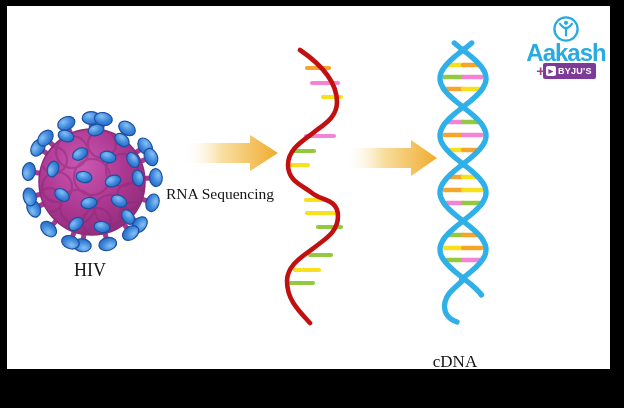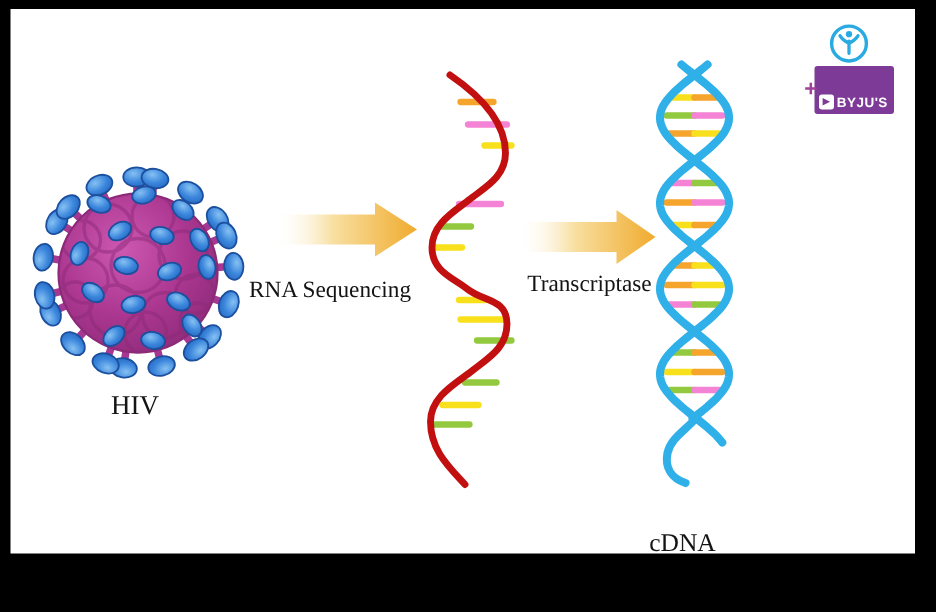--- a/index.html
+++ b/index.html
@@ -12,21 +12,21 @@
   .lbl-a1{left:140px;top:179px;width:146px;font-size:15.5px;}
   .lbl-a2{left:326px;top:176px;width:120px;font-size:15.5px;line-height:15px;}
   .lbl-cdna{left:408px;top:322px;width:80px;font-size:17px;margin-top:24px;}
   .logo{position:absolute;left:513px;top:9px;width:92px;text-align:center;line-height:0;}
   .logo .mark{display:inline-block;width:28px;height:28px;}
   .brand{font-weight:bold;font-size:24px;line-height:19px;letter-spacing:-1px;color:#29abe2;
          font-family:"Liberation Sans",sans-serif;}
   .badge-row{margin-top:1px;display:flex;align-items:center;justify-content:center;line-height:12px;}
   .plus{color:#a0429a;font-weight:bold;font-size:15px;line-height:12px;margin-right:-2px;position:relative;z-index:2;}
   .badge{display:inline-flex;align-items:center;gap:2px;background:#7d3a96;color:#fff;
-         font-weight:bold;font-size:9px;letter-spacing:.3px;padding:18px 4px 2px 3px;border-radius:2px;}
+         font-weight:bold;font-size:9px;letter-spacing:.3px;padding:2px 4px 2px 3px;border-radius:2px;}
   .bsq{display:inline-flex;align-items:center;justify-content:center;width:10px;height:10px;
        background:#fff;border-radius:2px;color:#7d3a96;font-size:6px;line-height:6px;}
 </style>
 </head>
 <body>
 
 <div class="frame">
   <div class="canvas">
 
     <svg class="diagram" width="603" height="363" viewBox="0 0 603 363">
@@ -182,30 +182,30 @@
             <path d="M447.3,37L449.7,39L452.2,41L454.7,43L457.3,45L459.8,47L462.3,49L464.7,51L466.9,53L469.1,55L471.1,57L472.9,59L474.5,61L475.9,63L477.1,65L478.0,67L478.6,69L478.9,71L479.0,73L478.8,75L478.3,77L477.5,79L476.5,81L475.3,83L473.8,85L472.0,87L470.1,89L468.0,91L465.8,93L463.5,95L461.0,97L458.5,99L456.0,101L453.5,103L451.0,105L448.5,107L446.2,109L444.0,111L441.9,113L440.0,115L438.2,117L436.7,119L435.5,121L434.5,123L433.7,125L433.2,127L433.0,129L433.1,131L433.4,133L434.0,135L434.9,137L436.1,139L437.5,141L439.1,143L440.9,145L442.9,147L445.1,149L447.3,151L449.7,153L452.2,155L454.7,157L457.3,159L459.8,161L462.3,163L464.7,165L466.9,167L469.1,169L471.1,171L472.9,173L474.5,175L475.9,177L477.1,179L478.0,181L478.6,183L478.9,185L479.0,187L478.8,189L478.3,191L477.5,193L476.5,195L475.3,197L473.8,199L472.0,201L470.1,203L468.0,205L465.8,207L463.5,209L461.0,211L458.5,213L456.0,215L453.5,217L451.0,219L448.5,221L446.2,223L444.0,225L441.9,227L440.0,229L438.2,231L436.7,233L435.5,235L434.5,237L433.7,239L433.2,241L433.0,243L433.1,245L433.4,247L434.0,249L434.9,251L436.1,253L437.5,255L439.1,257L440.9,259L442.9,261L445.1,263L447.3,265L449.7,267L452.2,269L454.7,271L457.3,273L459.8,275L462.3,277L464.7,279L466.9,281L469.1,283L471.1,285L472.9,287L474.5,289" fill="none" stroke="#2fb0e8" stroke-width="5.4" stroke-linecap="round"></path>
             <path d="M464.7,37L462.3,39L459.8,41L457.3,43L454.7,45L452.2,47L449.7,49L447.3,51L445.1,53L442.9,55L440.9,57L439.1,59L437.5,61L436.1,63L434.9,65L434.0,67L433.4,69L433.1,71L433.0,73L433.2,75L433.7,77L434.5,79L435.5,81L436.7,83L438.2,85L440.0,87L441.9,89L444.0,91L446.2,93L448.5,95L451.0,97L453.5,99L456.0,101L458.5,103L461.0,105L463.5,107L465.8,109L468.0,111L470.1,113L472.0,115L473.8,117L475.3,119L476.5,121L477.5,123L478.3,125L478.8,127L479.0,129L478.9,131L478.6,133L478.0,135L477.1,137L475.9,139L474.5,141L472.9,143L471.1,145L469.1,147L466.9,149L464.7,151L462.3,153L459.8,155L457.3,157L454.7,159L452.2,161L449.7,163L447.3,165L445.1,167L442.9,169L440.9,171L439.1,173L437.5,175L436.1,177L434.9,179L434.0,181L433.4,183L433.1,185L433.0,187L433.2,189L433.7,191L434.5,193L435.5,195L436.7,197L438.2,199L440.0,201L441.9,203L444.0,205L446.2,207L448.5,209L451.0,211L453.5,213L456.0,215L458.5,217L461.0,219L463.5,221L465.8,223L468.0,225L470.1,227L472.0,229L473.8,231L475.3,233L476.5,235L477.5,237L478.3,239L478.8,241L479.0,243L478.9,245L478.6,247L478.0,249L477.1,251L475.9,253L474.5,255L472.9,257L471.1,259L469.1,261L466.9,263L464.7,265L462.3,267L459.8,269L457.3,271L454.7,273" fill="none" stroke="#2fb0e8" stroke-width="5.4" stroke-linecap="round"></path>
             <path d="M456,274 C447,283 440,287 438,296 C436,306 441,313 450,316" fill="none" stroke="#2fb0e8" stroke-width="5.4" stroke-linecap="round"></path>
           </g>
       </g>
     </svg>
 
     <div class="lbl lbl-hiv">HIV</div>
     <div class="lbl lbl-a1">RNA Sequencing</div>
     <div class="lbl lbl-a2">
-      <div>Transcriptase</div>
     </div>
     <div class="lbl lbl-cdna">cDNA</div>
 
     <div class="logo">
       <svg class="mark" viewBox="0 0 28 28">
         <circle cx="14" cy="14" r="11.6" fill="none" stroke="#29abe2" stroke-width="2.3"></circle>
         <circle cx="14" cy="7.8" r="2.1" fill="#29abe2"></circle>
         <path d="M14,12.5 L14,20.5 M14,14 C11.5,12.5 9.5,11.5 8,8.8 M14,14 C16.5,12.5 18.5,11.5 20,8.8" fill="none" stroke="#29abe2" stroke-width="2.2" stroke-linecap="round"></path>
       </svg>
+      <div class="brand">Aakash</div>
       <div class="badge-row">
         <span class="plus">+</span>
         <span class="badge">
           <span class="bsq">▶</span>
           <span>BYJU'S</span>
         </span>
       </div>
     </div>
 
   </div>

